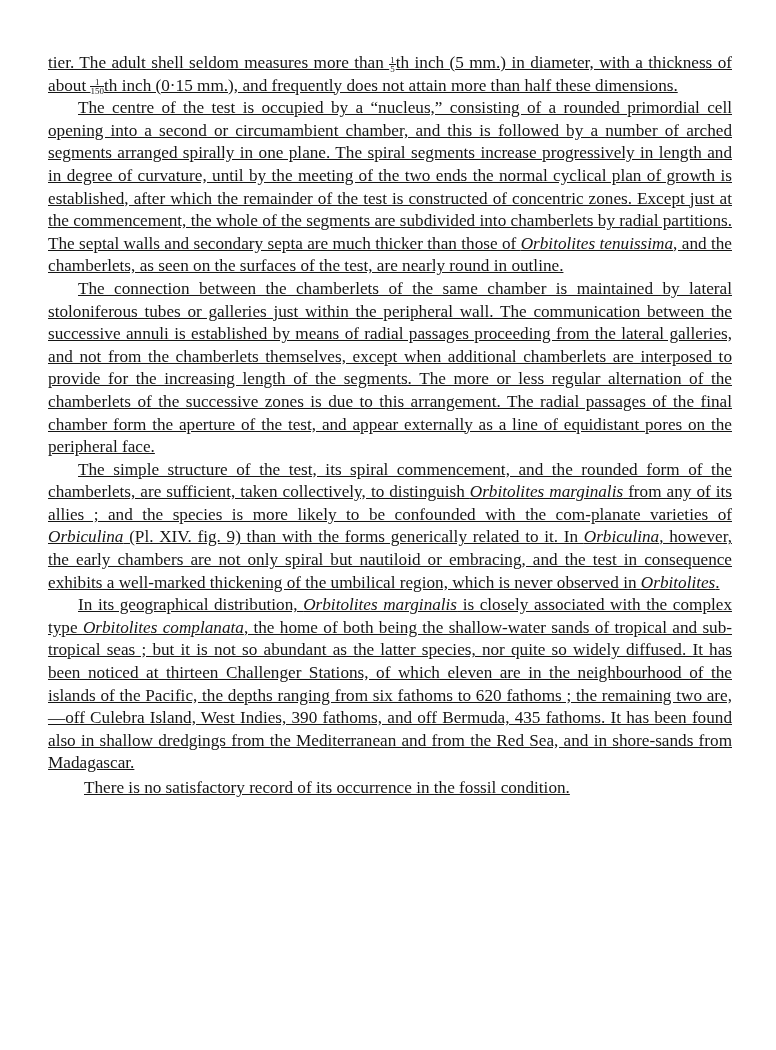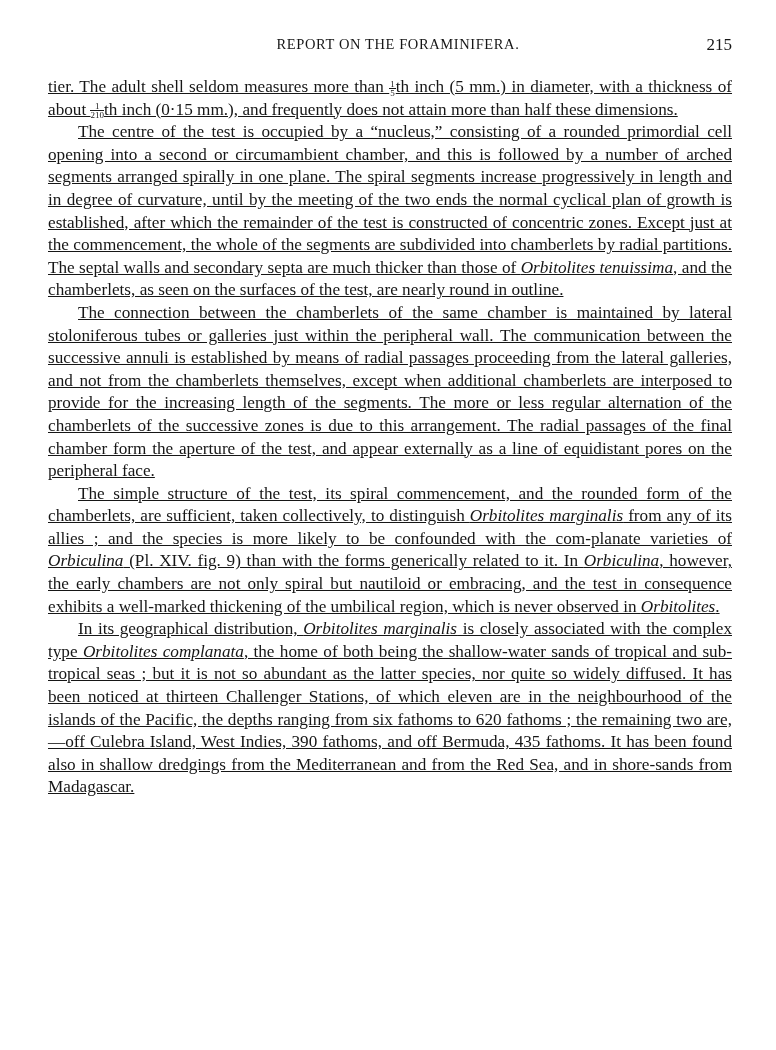--- a/index.html
+++ b/index.html
@@ -23,24 +23,21 @@
     p.last-indent { text-indent: 36px; margin-top: 2px; }
     em { font-style: italic; }
     .frac { display: inline-block; font-size: 9px; line-height: 8px; vertical-align: middle; text-align: center; }
     .frac span { display: block; }
     .frac .num { border-bottom: 0.6px solid #161616; padding: 0 1px; }
   </style>
 </head>
 <body>
 
 <div class="page">
-  <div class="running-head">
-    <div class="running-title">REPORT ON THE FORAMINIFERA.</div>
-    <div class="page-number">215</div>
-  </div>
   <div class="body-text" id="body-text">
-      <p>tier.  The adult shell seldom measures more than <span class="frac"><span class="num">1</span><span>5</span></span>th inch (5 mm.) in diameter, with a thickness of about <span class="frac"><span class="num">1</span><span>210</span></span>th inch (0·15 mm.), and frequently does not attain more than half these dimensions.</p>
+      <p>tier.  The adult shell seldom measures more than <span class="frac"><span class="num">1</span><span>5</span></span>th inch (5 mm.) in diameter, with a thickness of about <span class="frac"><span class="num">1</span><span>150</span></span>th inch (0·15 mm.), and frequently does not attain more than half these dimensions.</p>
       <p class="indent">The centre of the test is occupied by a “nucleus,” consisting of a rounded primordial cell opening into a second or circumambient chamber, and this is followed by a number of arched segments arranged spirally in one plane.  The spiral segments increase progressively in length and in degree of curvature, until by the meeting of the two ends the normal cyclical plan of growth is established, after which the remainder of the test is constructed of concentric zones.  Except just at the commencement, the whole of the segments are subdivided into chamberlets by radial partitions. The septal walls and secondary septa are much thicker than those of <em>Orbitolites tenuissima</em>, and the chamberlets, as seen on the surfaces of the test, are nearly round in outline.</p>
       <p class="indent">The connection between the chamberlets of the same chamber is maintained by lateral stoloniferous tubes or galleries just within the peripheral wall.  The communication between the successive annuli is established by means of radial passages proceeding from the lateral galleries, and not from the chamberlets themselves, except when additional chamberlets are interposed to provide for the increasing length of the segments.  The more or less regular alternation of the chamberlets of the successive zones is due to this arrangement.  The radial passages of the final chamber form the aperture of the test, and appear externally as a line of equidistant pores on the peripheral face.</p>
       <p class="indent">The simple structure of the test, its spiral commencement, and the rounded form of the chamberlets, are sufficient, taken collectively, to distinguish <em>Orbitolites marginalis</em> from any of its allies ; and the species is more likely to be confounded with the com-planate varieties of <em>Orbiculina</em> (Pl. XIV. fig. 9) than with the forms generically related to it.  In <em>Orbiculina</em>, however, the early chambers are not only spiral but nautiloid or embracing, and the test in consequence exhibits a well-marked thickening of the umbilical region, which is never observed in <em>Orbitolites</em>.</p>
       <p class="indent">In its geographical distribution, <em>Orbitolites marginalis</em> is closely associated with the complex type <em>Orbitolites complanata</em>, the home of both being the shallow-water sands of tropical and sub-tropical seas ; but it is not so abundant as the latter species, nor quite so widely diffused.  It has been noticed at thirteen Challenger Stations, of which eleven are in the neighbourhood of the islands of the Pacific, the depths ranging from six fathoms to 620 fathoms ; the remaining two are,—off Culebra Island, West Indies, 390 fathoms, and off Bermuda, 435 fathoms.  It has been found also in shallow dredgings from the Mediterranean and from the Red Sea, and in shore-sands from Madagascar.</p>
+      <p class="last-indent">There is no satisfactory record of its occurrence in the fossil condition.</p>
     </div>
 </div>
 
 </body></html>

